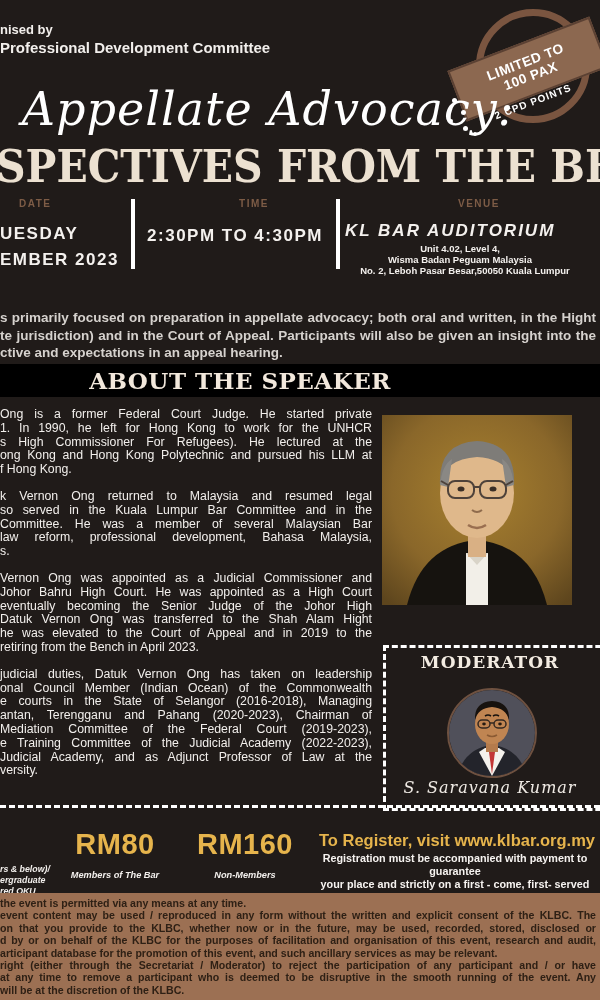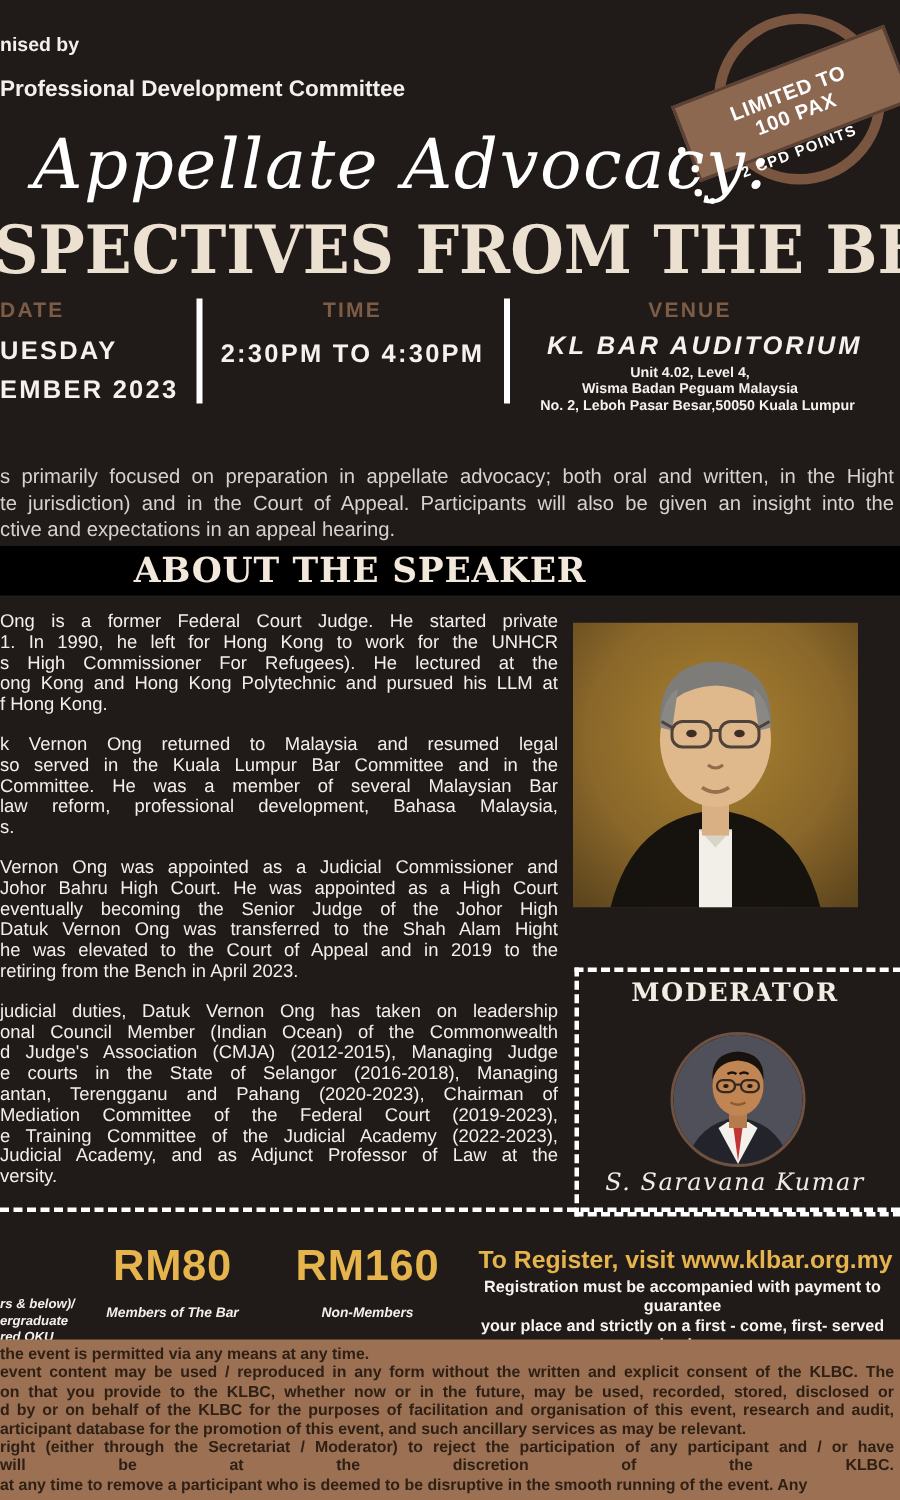--- a/index.html
+++ b/index.html
@@ -3,46 +3,46 @@
 <meta charset="utf-8">
 <style>
   html,body{margin:0;padding:0;}
   body{width:600px;height:1000px;overflow:hidden;background:#14100f;}
   .poster{position:relative;width:600px;height:1000px;background:#201b19;overflow:hidden;
           font-family:"Liberation Sans",sans-serif;}
   .abs{position:absolute;}
 
   
   .org-line1{top:22px;left:0;color:#f2efec;font-size:13px;font-weight:600;}
-  .org-line2{top:39px;left:0;color:#f2efec;font-size:15px;font-weight:700;margin-top:12px;}
+  .org-line2{top:39px;left:0;color:#f2efec;font-size:15px;font-weight:700;}
 
   
   .badge-ring{left:476px;top:9px;width:100px;height:100px;border:7px solid #7a5540;border-radius:50%;}
   .badge-band{left:452px;top:42px;width:148px;height:50px;background:#8c6850;border:2px solid #5b4133;
               transform:rotate(-21deg);display:flex;flex-direction:column;align-items:center;justify-content:center;}
   .badge-band div{color:#fff;font-size:13.5px;font-weight:700;line-height:15px;letter-spacing:.5px;text-align:center;}
   .badge-cpd{left:468px;top:96px;width:130px;transform:rotate(-21deg);color:#fff;font-size:10px;
              font-weight:600;text-align:center;letter-spacing:1px;}
   .dot{background:#fff;border-radius:50%;}
 
   
   .title-script{top:82px;left:0;width:536px;text-align:center;color:#ffffff;
                 font-family:"DejaVu Serif",serif;font-style:italic;font-size:46px;letter-spacing:1px;}
   .title-serif{top:143px;left:-4px;width:610px;color:#ece1d1;font-family:"DejaVu Serif",serif;
                font-weight:700;font-size:41px;white-space:nowrap;letter-spacing:0px;transform:scaleY(1.08);}
 
   
   .vbar{width:4px;background:#ffffff;}
-  .lbl{color:#7d5c46;font-weight:700;font-size:14px;letter-spacing:1.5px;}
+  .lbl{color:#7d5c46;font-weight:700;font-size:10px;letter-spacing:1.5px;margin-left:19px;}
   .info-white{color:#f4f1ee;font-weight:700;letter-spacing:1.5px;}
   .venue-name{color:#f4f1ee;font-weight:700;font-style:italic;font-size:17px;letter-spacing:2px;}
   .venue-addr{color:#f4f1ee;font-weight:700;font-size:9.5px;line-height:11px;text-align:center;}
 
   
-  .desc{top:309px;left:0;width:596px;color:#d6d2ce;font-size:13.5px;font-weight:400;line-height:17.5px;}
+  .desc{top:309px;left:0;width:596px;color:#d6d2ce;font-size:13.5px;font-weight:700;line-height:17.5px;}
   .desc .ln{text-align:justify;text-align-last:justify;}
   .desc .ln:last-child{text-align:left;text-align-last:left;}
 
   
   .about-band{top:364px;left:0;width:600px;height:33px;background:#000000;display:flex;align-items:center;}
   .about-text{width:480px;text-align:center;color:#f2e8dc;font-family:"DejaVu Serif",serif;
               font-weight:700;font-size:23px;letter-spacing:.5px;}
 
   
   .bio{top:408px;left:0;width:372px;color:#f2efec;font-size:12.3px;font-weight:400;line-height:13.8px;}
@@ -107,21 +107,21 @@
   <div class="abs vbar" style="left:336px;top:199px;height:70px;"></div>
 
   <div class="abs lbl" style="left:0;top:198px;">DATE</div>
   <div class="abs info-white" style="left:0;top:224px;font-size:17px;">UESDAY</div>
   <div class="abs info-white" style="left:0;top:250px;font-size:17px;">EMBER 2023</div>
 
   <div class="abs lbl" style="left:135px;top:198px;width:200px;text-align:center;">TIME</div>
   <div class="abs info-white" style="left:135px;top:226px;width:200px;text-align:center;font-size:17px;">2:30PM TO 4:30PM</div>
 
   <div class="abs lbl" style="left:345px;top:198px;width:230px;text-align:center;">VENUE</div>
-  <div class="abs venue-name" style="left:345px;top:221px;width:230px;text-align:right;">KL BAR AUDITORIUM</div>
+  <div class="abs venue-name" style="left:345px;top:221px;width:230px;text-align:left;">KL BAR AUDITORIUM</div>
   <div class="abs venue-addr" style="left:345px;top:243px;width:230px;">Unit 4.02, Level 4,</div>
   <div class="abs venue-addr" style="left:345px;top:254px;width:230px;">Wisma Badan Peguam Malaysia</div>
   <div class="abs venue-addr" style="left:340px;top:265px;width:250px;">No. 2, Leboh Pasar Besar,50050 Kuala Lumpur</div>
 
   <div class="abs desc">
       <div class="ln">s primarily focused on preparation in appellate advocacy; both oral and written, in the Hight</div>
       <div class="ln">te jurisdiction) and in the Court of Appeal. Participants will also be given an insight into the</div>
       <div class="ln">ctive and expectations in an appeal hearing.</div>
     </div>
 
@@ -148,21 +148,20 @@
         <div class="ln">Vernon Ong was appointed as a Judicial Commissioner and</div>
         <div class="ln">Johor Bahru High Court. He was appointed as a High Court</div>
         <div class="ln">eventually becoming the Senior Judge of the Johor High</div>
         <div class="ln">Datuk Vernon Ong was transferred to the Shah Alam Hight</div>
         <div class="ln">he was elevated to the Court of Appeal and in 2019 to the</div>
         <div class="ln">retiring from the Bench in April 2023.</div>
       </div>
     <div class="bp">
         <div class="ln">judicial duties, Datuk Vernon Ong has taken on leadership</div>
         <div class="ln">onal Council Member (Indian Ocean) of the Commonwealth</div>
-        <div class="ln">d Judge's Association (CMJA) (2012-2015), Managing Judge</div>
         <div class="ln">e courts in the State of Selangor (2016-2018), Managing</div>
         <div class="ln">antan, Terengganu and Pahang (2020-2023), Chairman of</div>
         <div class="ln">Mediation Committee of the Federal Court (2019-2023),</div>
         <div class="ln">e Training Committee of the Judicial Academy (2022-2023),</div>
         <div class="ln">Judicial Academy, and as Adjunct Professor of Law at the</div>
         <div class="ln">versity.</div>
       </div>
   </div>
 
   <div class="abs sp-photo">
@@ -239,18 +238,18 @@
     </div>
 
   <div class="abs fineprint">
     <div class="fineprint-inner">
         <div class="ln">the event is permitted via any means at any time.</div>
         <div class="ln">event content may be used / reproduced in any form without the written and explicit consent of the KLBC. The</div>
         <div class="ln">on that you provide to the KLBC, whether now or in the future, may be used, recorded, stored, disclosed or</div>
         <div class="ln">d by or on behalf of the KLBC for the purposes of facilitation and organisation of this event, research and audit,</div>
         <div class="ln">articipant database for the promotion of this event, and such ancillary services as may be relevant.</div>
         <div class="ln">right (either through the Secretariat / Moderator) to reject the participation of any participant and / or have</div>
+        <div class="ln">at any time to remove a participant who is deemed to be disruptive in the smooth running of the event. Any</div>
         <div class="ln">will be at the discretion of the KLBC.</div>
-        <div class="ln">at any time to remove a participant who is deemed to be disruptive in the smooth running of the event. Any</div>
       </div>
   </div>
 
 </div>
 
 </body></html>

